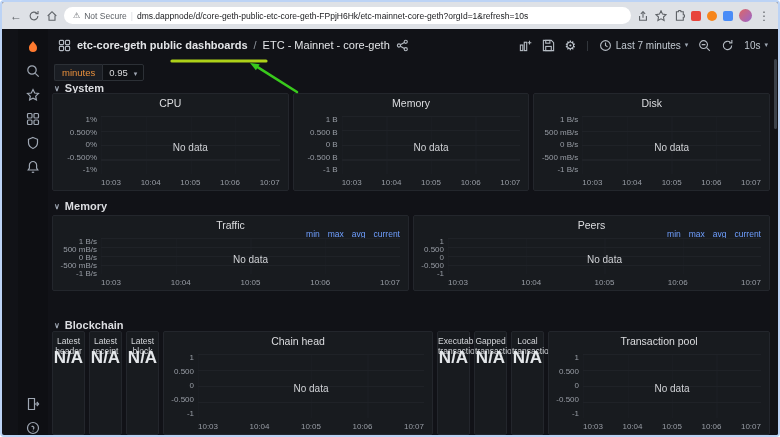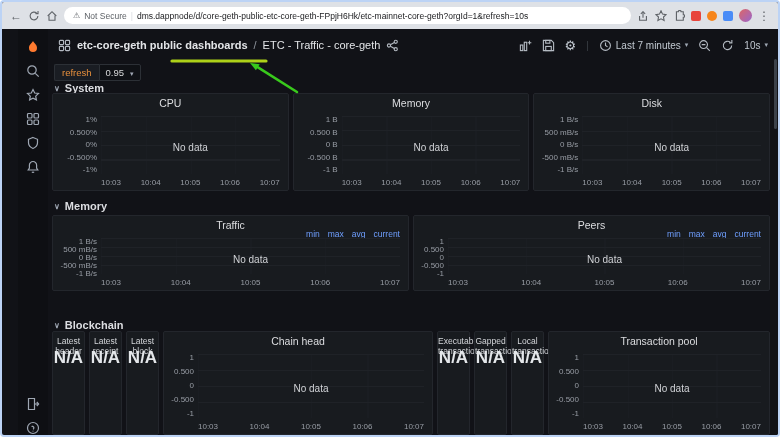--- a/index.html
+++ b/index.html
@@ -195,21 +195,21 @@
         <span class="nav-ico">
           <svg viewBox="0 0 14 14">
               <rect x="1.5" y="1.5" width="4.5" height="4.5" rx="1"></rect>
               <rect x="8" y="1.5" width="4.5" height="4.5" rx="1"></rect>
               <rect x="1.5" y="8" width="4.5" height="4.5" rx="1"></rect>
               <rect x="8" y="8" width="4.5" height="4.5" rx="1"></rect>
             </svg>
         </span>
         <span class="crumb-root">etc-core-geth public dashboards</span>
         <span class="crumb-sep">/</span>
-        <span class="crumb-cur">ETC - Traffic - core-geth</span>
+        <span class="crumb-cur">ETC - Mainnet - core-geth</span>
         <span class="nav-ico">
           <svg viewBox="0 0 14 14">
               <circle cx="3.2" cy="7" r="1.7"></circle>
               <circle cx="10.5" cy="3" r="1.7"></circle>
               <circle cx="10.5" cy="11" r="1.7"></circle>
               <line x1="4.7" y1="6.2" x2="9" y2="3.7"></line>
               <line x1="4.7" y1="7.8" x2="9" y2="10.3"></line>
             </svg>
         </span>
       </div>
@@ -255,21 +255,21 @@
             </svg>
         </span>
         <span class="nav-btn">
           <span>10s</span>
           <span style="font-size:7px;color:#9fa7b3;">▾</span>
         </span>
       </div>
     </div>
 
     <div id="vars">
-      <span class="var-label">refresh</span>
+      <span class="var-label">minutes</span>
       <span class="var-value">
         <span>0.95</span>
         <span class="caret">▾</span>
       </span>
     </div>
 
     <div class="row-h" id="h-system">
       <span class="chev">∨</span>
       <span>System</span>
     </div>

